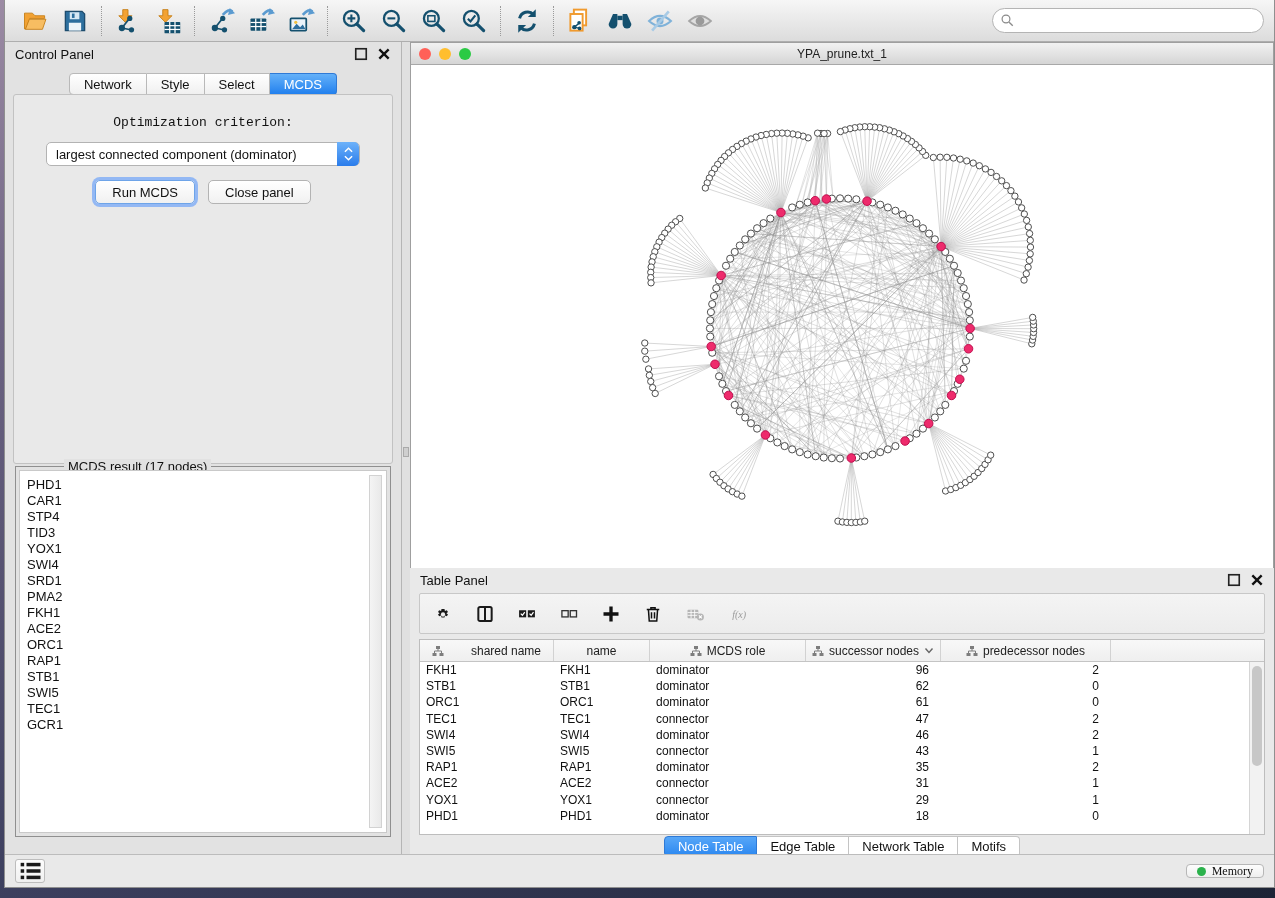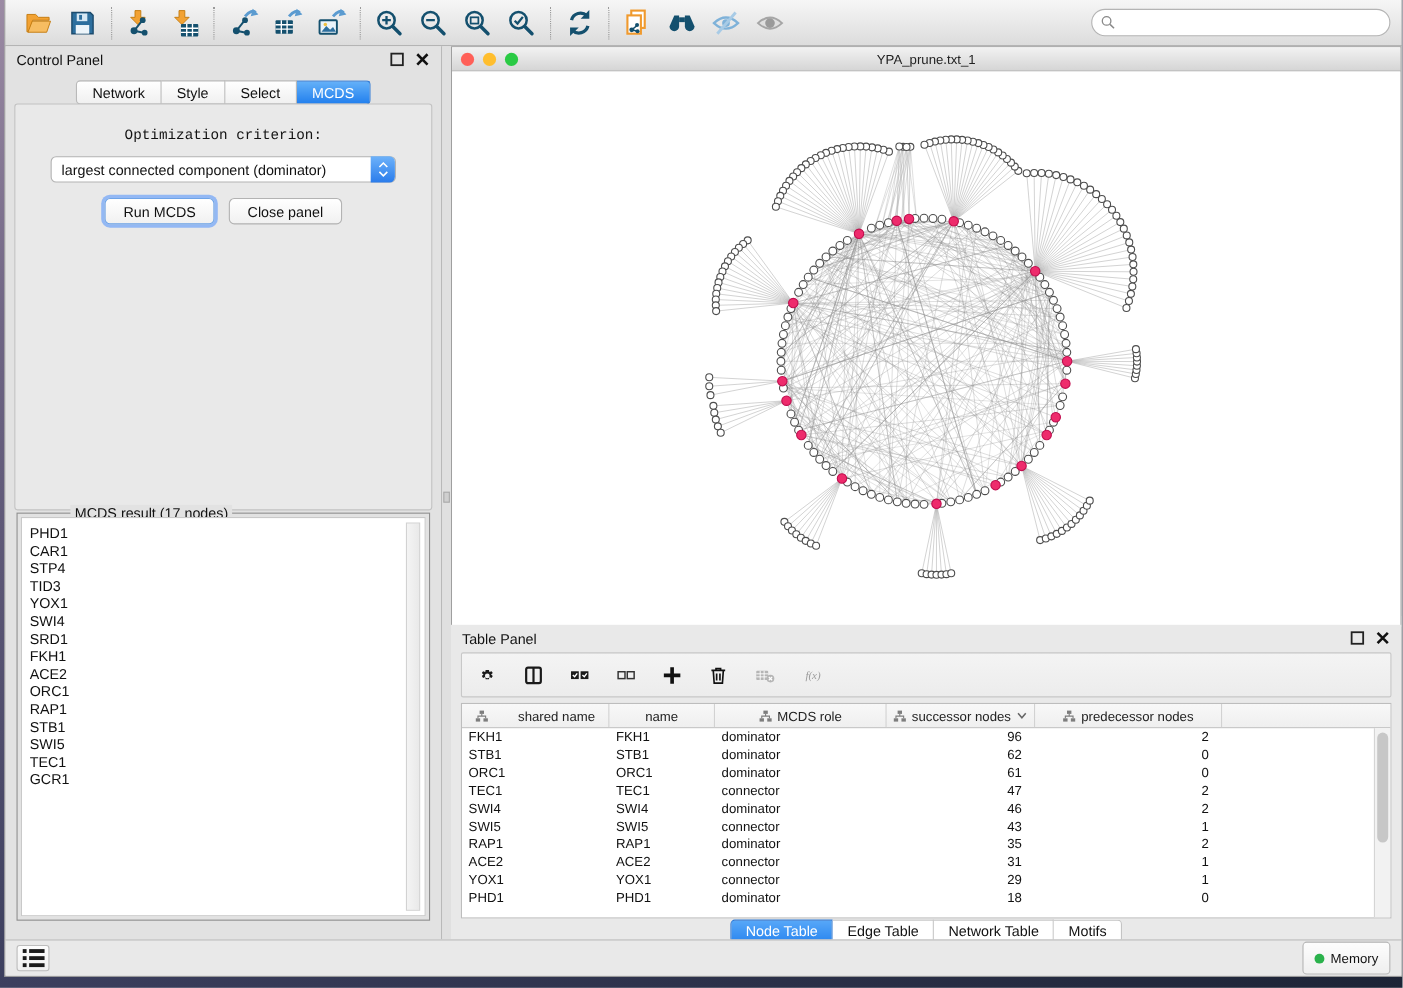--- a/index.html
+++ b/index.html
@@ -110,23 +110,23 @@
     background:#fff; border:1px solid #c4c4c4; border-left:none; cursor:pointer; }
   .tp-tab:first-child { border-left:1px solid #c4c4c4; border-radius:4px 0 0 4px; }
   .tp-tab:last-child { border-radius:0 4px 4px 0; }
   .tp-tab.active { background:linear-gradient(#57a7f8,#2b87f0); color:#fff; border-color:#2f7ad6; }
 
   
   .statusbar { position:absolute; left:0; right:0; bottom:0; height:33px;
     background:#e9e9e9; border-top:1px solid #bcbcbc; display:flex; align-items:center; padding:0 10px; }
   .status-left-btn { width:30px; height:24px; background:linear-gradient(#fdfdfd,#f0f0f0);
     border:1px solid #bdbdbd; border-radius:3px; display:flex; align-items:center; justify-content:center; cursor:pointer; }
-  .memory-btn { margin-left:auto; height:30px; padding:0 10px; display:flex; align-items:center; gap:6px;
+  .memory-btn { margin-left:auto; height:14px; padding:0 10px; display:flex; align-items:center; gap:6px;
     background:linear-gradient(#fdfdfd,#efefef); border:1px solid #b7b7b7; border-radius:4px;
-    font-size:12px; color:#111; cursor:pointer; }
+    font-size:12px; color:#111; cursor:pointer;font-family:Liberation Serif, serif; }
   .mem-dot { width:9px; height:9px; border-radius:50%; }
 </style>
 </head>
 <body>
 
 <div class="app">
 
   <div class="toolbar">
     <div id="toolbar-buttons" style="display:flex;align-items:center;">
         <button class="tb-btn">
@@ -367,20 +367,21 @@
       <span class="result-label">MCDS result (17 nodes)</span>
       <div class="result-list" id="result-list">
         <div class="result-scroll"></div>
       <div class="result-item">PHD1</div>
           <div class="result-item">CAR1</div>
           <div class="result-item">STP4</div>
           <div class="result-item">TID3</div>
           <div class="result-item">YOX1</div>
           <div class="result-item">SWI4</div>
           <div class="result-item">SRD1</div>
+          <div class="result-item">PMA2</div>
           <div class="result-item">FKH1</div>
           <div class="result-item">ACE2</div>
           <div class="result-item">ORC1</div>
           <div class="result-item">RAP1</div>
           <div class="result-item">STB1</div>
           <div class="result-item">SWI5</div>
           <div class="result-item">TEC1</div>
           <div class="result-item">GCR1</div>
         </div>
     </div>

